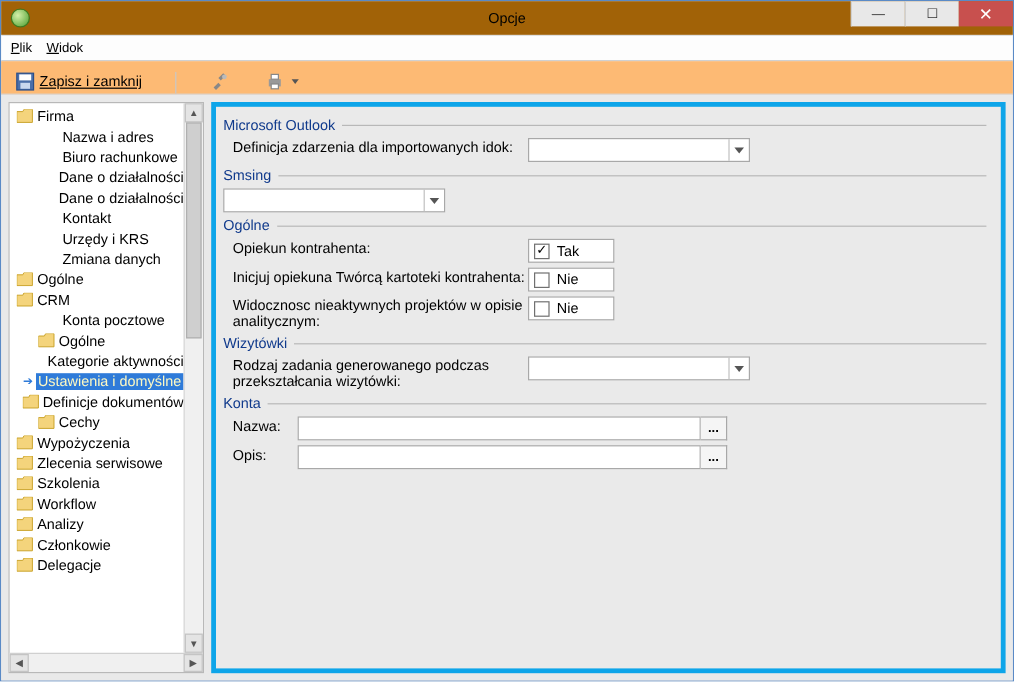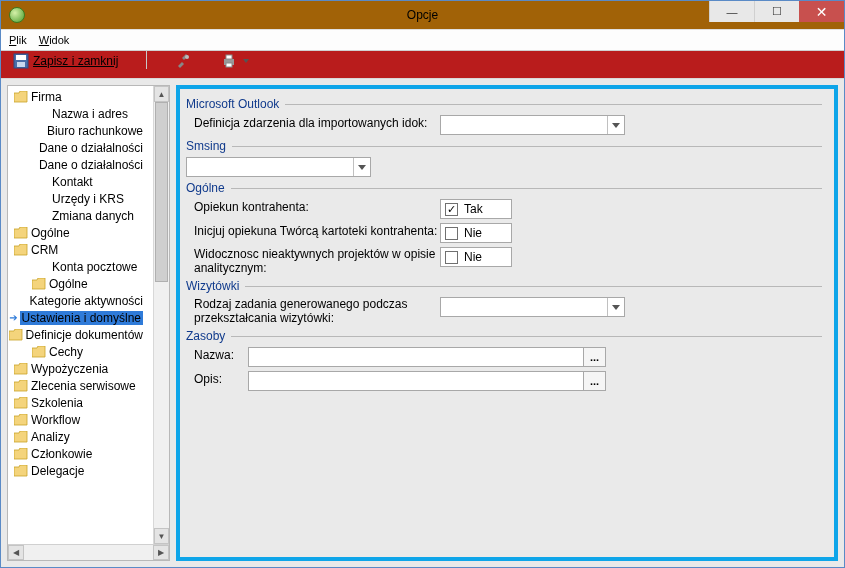--- a/index.html
+++ b/index.html
@@ -12,45 +12,45 @@
   .winbtns { position:absolute; right:0; top:0; display:flex; }
   .winbtn { width:45px; height:21px; display:flex; align-items:center; justify-content:center; font-family:Arial; font-size:11px; }
   .winbtn.min, .winbtn.max { background:#e8e8e8; border-left:1px solid #d0d0d0;}
   .winbtn.close { background:#c8504e; color:#fff; width:45px; height:21px; font-size:14px;}
   .winbtn.min span, .winbtn.max span { color:#333; }
   
   .menubar { height:22px; background:#fdfdfd; display:flex; align-items:center; padding:0 8px; border-top:1px solid #e0e0e0; border-bottom:1px solid #d0d0d0; gap:12px;}
   .menuitem { font-size:11px; cursor:default;}
   .menuitem u { text-decoration:underline; }
   
-  .toolbar { height:28px; background:#b91c1c; display:flex; align-items:flex-start; padding:0 8px; gap:22px; border-bottom:1px solid #d8d8d8;}
+  .toolbar { height:28px; background:#fdba74; display:flex; align-items:flex-end; padding:0 8px; gap:22px; border-bottom:1px solid #d8d8d8;}
   .tbtn { display:flex; align-items:center; gap:4px; padding:2px 4px; cursor:default;}
   .tbtn .ico { width:16px; height:16px; display:inline-flex; align-items:center; justify-content:center;}
   .save-ico svg{width:16px;height:16px;}
   .tsep { width:1px; height:18px; background:#c8c8c8; margin:0 2px;}
   .drop-caret { width:0;height:0;border-left:3px solid transparent;border-right:3px solid transparent;border-top:4px solid #555; margin-left:2px;}
   .toolbar-text { text-decoration:underline; }
   
   .body { flex:1; display:flex; background:#e9e9e9; padding:6px; gap:6px; min-height:0;}
   .tree-panel { width:163px; background:#fff; border:1px solid #b8b8b8; position:relative; display:flex; flex-direction:column;}
   .tree-scroll { overflow:hidden; flex:1; padding:2px 0;}
   .tree-hscroll { height:16px; background:#f0f0f0; border-top:1px solid #d0d0d0; display:flex; align-items:center;}
   .hscroll-btn { width:16px; height:15px; background:#e4e4e4; border:1px solid #c4c4c4; display:flex; align-items:center; justify-content:center; font-size:8px; color:#555;}
   .hscroll-track { flex:1; background:#f0f0f0;}
   .vscroll { position:absolute; right:0; top:0; bottom:16px; width:16px; background:#f0f0f0; border-left:1px solid #d8d8d8;}
   .vscroll-btn { height:16px; background:#e4e4e4; border:1px solid #c4c4c4; display:flex; align-items:center; justify-content:center; font-size:8px; color:#555;}
   .vscroll-thumb { position:absolute; top:16px; left:1px; right:1px; height:180px; background:#cfcfcf; border:1px solid #b0b0b0;}
   .vscroll-btn.bottom{position:absolute;bottom:0;left:0;right:0;}
-  .tree-row { display:flex; align-items:center; height:17px; white-space:nowrap; padding-right:26px;}
+  .tree-row { display:flex; align-items:center; height:17px; white-space:nowrap; padding-right:16px;}
   .tree-row .pad { display:inline-block;}
   .folder-ico { width:14px; height:12px; margin-right:3px; display:inline-block; vertical-align:middle;}
   .folder-ico svg{width:14px;height:12px;display:block;}
   .tree-label { font-size:12px; }
   .tree-row.sel { }
-  .tree-row.sel .tree-label{ background:#2f7bd9; color:#000000; padding:0 2px;}
+  .tree-row.sel .tree-label{ background:#2f7bd9; color:#fef9c3; padding:0 2px;}
   .tree-row.sel .arrow-sel{ color:#2f7bd9; margin-right:2px; font-size:10px;}
   
   .form-panel { flex:1; background:#eaeaea; border:4px solid #0ea5e9; padding:6px 12px 6px 6px; overflow:auto;}
   .fieldset { border:none; padding:0; margin:0 0 4px 0;}
   .fs-head { display:flex; align-items:center; color:#103a8c; font-size:12px; margin:2px 0 4px 0; white-space:nowrap;}
   .fs-head .line { flex:1; height:1px; background:#b8b8b8; margin-left:6px;}
   .form-row { display:flex; align-items:flex-start; margin:2px 0 4px 0;}
   .form-label { width:254px; padding-left:8px; font-size:12px; line-height:16px;}
   .form-ctl { flex:0 0 auto;}
   .combo { width:185px; height:20px; background:#fff; border:1px solid #a8a8a8; display:flex; align-items:center;}
@@ -373,21 +373,21 @@
           <div class="form-ctl">
             <div class="combo">
                 <div class="cbtn"></div>
               </div>
           </div>
         </div>
       </div>
 
       <div class="fieldset">
         <div class="fs-head">
-            <span>Zasoby</span>
+            <span>Konta</span>
             <span class="line"></span>
           </div>
         <div class="form-row">
           <div class="form-label zasoby-label">Nazwa:</div>
           <div class="form-ctl textcombo">
             <div class="textinput"></div>
             <div class="elips-btn">...</div>
           </div>
         </div>
         <div class="form-row">

